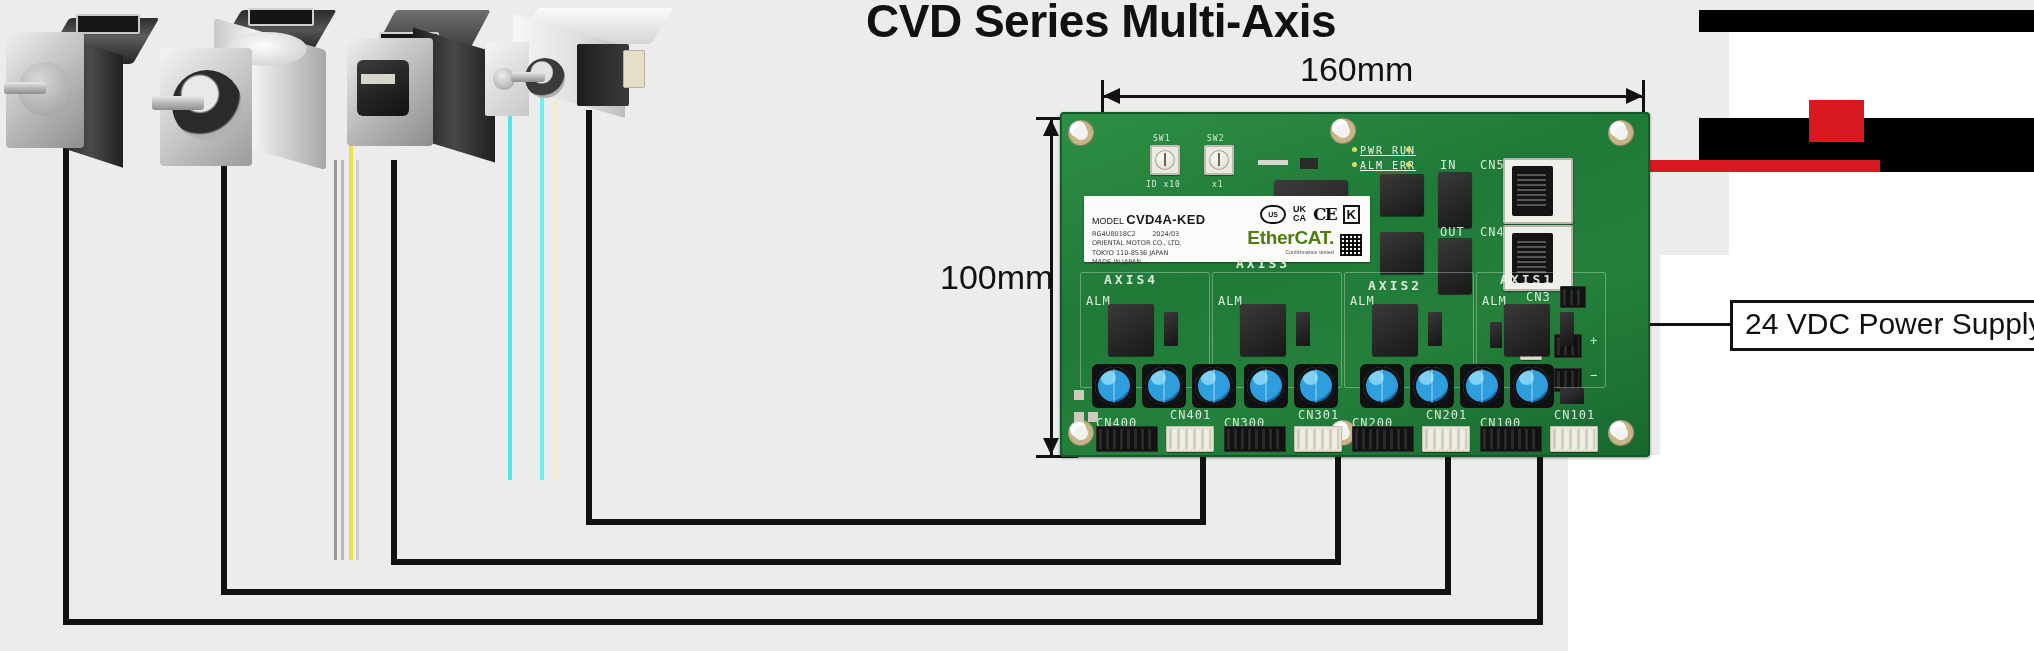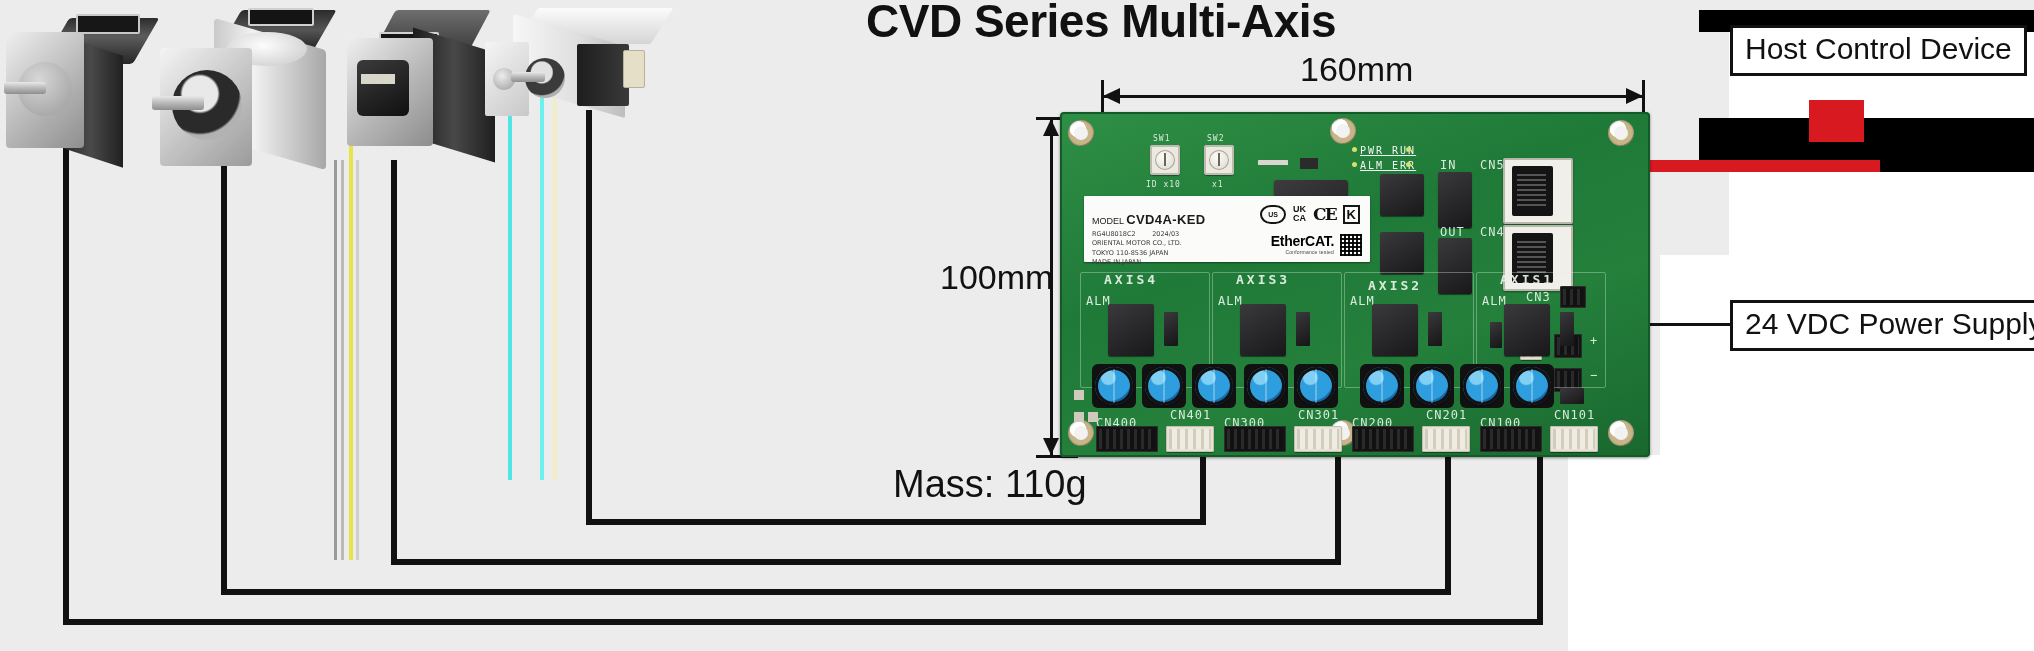--- a/index.html
+++ b/index.html
@@ -104,21 +104,21 @@
   #label .model b{font-size:13px;letter-spacing:.4px;}
   #label .addr{position:absolute;left:8px;top:34px;font-size:6.5px;line-height:1.45;color:#3a3a3a;
         font-family:"DejaVu Sans",sans-serif;white-space:pre;}
   #label .marks{position:absolute;right:10px;top:8px;display:flex;align-items:center;gap:7px;}
   #label .ul{width:22px;height:15px;border:2px solid #151515;border-radius:50%/60%;
         font-size:7px;display:flex;align-items:center;justify-content:center;font-weight:700;}
   #label .ukca{font-size:9px;font-weight:700;line-height:.95;text-align:center;}
   #label .ce{font-size:17px;font-weight:700;letter-spacing:-2px;font-family:"DejaVu Serif",serif;}
   #label .ksign{font-size:13px;font-weight:700;border:2px solid #151515;padding:0 2px;}
   #label .ecat{position:absolute;right:36px;bottom:7px;text-align:right;}
-  #label .ecat .e1{font-size:14px;font-weight:700;color:#000000;letter-spacing:-.3px;}
+  #label .ecat .e1{font-size:19px;font-weight:700;color:#4d7c0f;letter-spacing:-.3px;}
   #label .ecat .e2{font-size:5px;color:#444;letter-spacing:.2px;}
   #label .qr{position:absolute;right:8px;bottom:6px;width:22px;height:22px;
         background:
           repeating-linear-gradient(to right,#151515 0 2px,#fff 2px 4px),
           repeating-linear-gradient(to bottom,#151515 0 2px,#fff 2px 4px);
         background-blend-mode:multiply;}
 
   .ledrow{position:absolute;color:#f2f8f2;font-family:"DejaVu Sans Mono",monospace;font-size:10px;
         letter-spacing:2px;text-decoration:underline;}
 
@@ -142,44 +142,40 @@
   <div class="whitepanel" style="left:1729px;top:30px;width:305px;height:225px;"></div>
   <div class="whitepanel" style="left:1660px;top:255px;width:374px;height:396px;"></div>
   <div class="whitepanel" style="left:1568px;top:455px;width:466px;height:196px;"></div>
 
   <div class="abs" style="left:1699px;top:10px;width:335px;height:22px;background:#000;"></div>
   <div class="abs" style="left:1699px;top:118px;width:335px;height:54px;background:#000;"></div>
   <div class="redcable" style="left:1809px;top:100px;width:55px;height:42px;"></div>
   <div class="redcable" style="left:1600px;top:160px;width:280px;height:12px;"></div>
   <div class="redcable" style="left:1588px;top:168px;width:30px;height:8px;"></div>
 
-  <div class="abs callout" style="left:1730px;top:25px;">
-    <span>Host Control Device</span>
-  </div>
 
   <div class="abs callout" style="left:1730px;top:300px;">
     <span>24 VDC Power Supply</span>
   </div>
   <div class="abs leader" style="left:1613px;top:323px;width:120px;"></div>
 
   <div class="abs tick-v" style="left:1101px;top:80px;height:46px;"></div>
   <div class="abs tick-v" style="left:1642px;top:80px;height:46px;"></div>
   <div class="abs dimline-h" style="left:1103px;top:95px;width:540px;"></div>
   <div class="abs arrow arrow-l" style="left:1103px;top:88px;"></div>
   <div class="abs arrow arrow-r" style="left:1626px;top:88px;"></div>
   <div class="abs dimtext" style="left:1300px;top:50px;">160mm</div>
 
   <div class="abs tick-h" style="left:1036px;top:117px;width:42px;"></div>
   <div class="abs tick-h" style="left:1036px;top:455px;width:42px;"></div>
   <div class="abs dimline-v" style="left:1050px;top:119px;height:336px;"></div>
   <div class="abs arrow arrow-u" style="left:1043px;top:119px;"></div>
   <div class="abs arrow arrow-d" style="left:1043px;top:438px;"></div>
   <div class="abs dimtext" style="left:940px;top:258px;">100mm</div>
 
-  <div class="abs" style="left:893px;top:463px;font-size:38px;">Mass: 110g</div>
 
   <div class="cable abs" style="left:63px;top:125px;width:6px;height:500px;"></div>
   <div class="cable abs" style="left:63px;top:619px;width:1480px;height:6px;"></div>
   <div class="cable abs" style="left:1537px;top:455px;width:6px;height:170px;"></div>
 
   <div class="cable abs" style="left:221px;top:140px;width:6px;height:455px;"></div>
   <div class="cable abs" style="left:221px;top:589px;width:1230px;height:6px;"></div>
   <div class="cable abs" style="left:1445px;top:455px;width:6px;height:140px;"></div>
 
   <div class="cable abs" style="left:391px;top:160px;width:6px;height:405px;"></div>
@@ -359,21 +355,21 @@
       </div>
       <div class="qr"></div>
     </div>
 
     <div class="axisbox" style="left:20px;top:160px;width:128px;height:114px;"></div>
     <div class="axisbox" style="left:152px;top:160px;width:128px;height:114px;"></div>
     <div class="axisbox" style="left:284px;top:160px;width:128px;height:114px;"></div>
     <div class="axisbox" style="left:416px;top:160px;width:128px;height:114px;"></div>
 
     <div class="silk silk-lg" style="left:44px;top:160px;">AXIS4</div>
-    <div class="silk silk-lg" style="left:176px;top:160px;">AXIS3</div>
+    <div class="silk silk-lg" style="left:176px;top:144px;">AXIS3</div>
     <div class="silk silk-lg" style="left:308px;top:160px;margin-top:6px;">AXIS2</div>
     <div class="silk silk-lg" style="left:440px;top:160px;">AXIS1</div>
 
     <div class="silk silk-md" style="left:26px;top:182px;">ALM</div>
     <div class="silk silk-md" style="left:158px;top:182px;">ALM</div>
     <div class="silk silk-md" style="left:290px;top:182px;">ALM</div>
     <div class="silk silk-md" style="left:422px;top:182px;">ALM</div>
 
     <div class="chipq" style="left:48px;top:192px;width:46px;height:52px;"></div>
     <div class="chipq" style="left:180px;top:192px;width:46px;height:52px;"></div>

